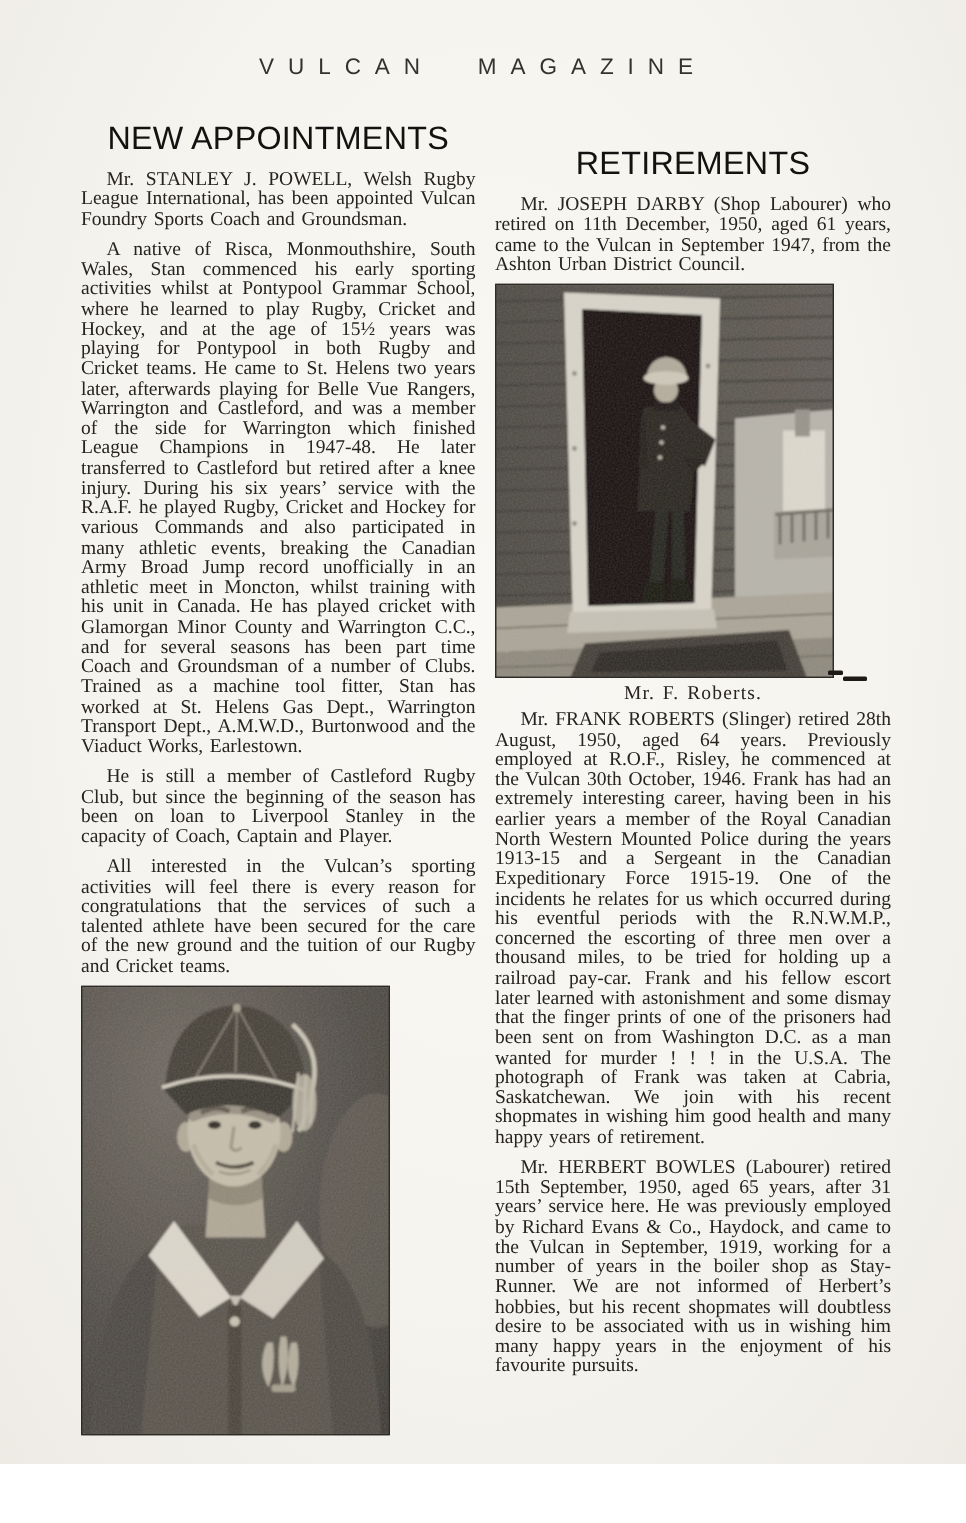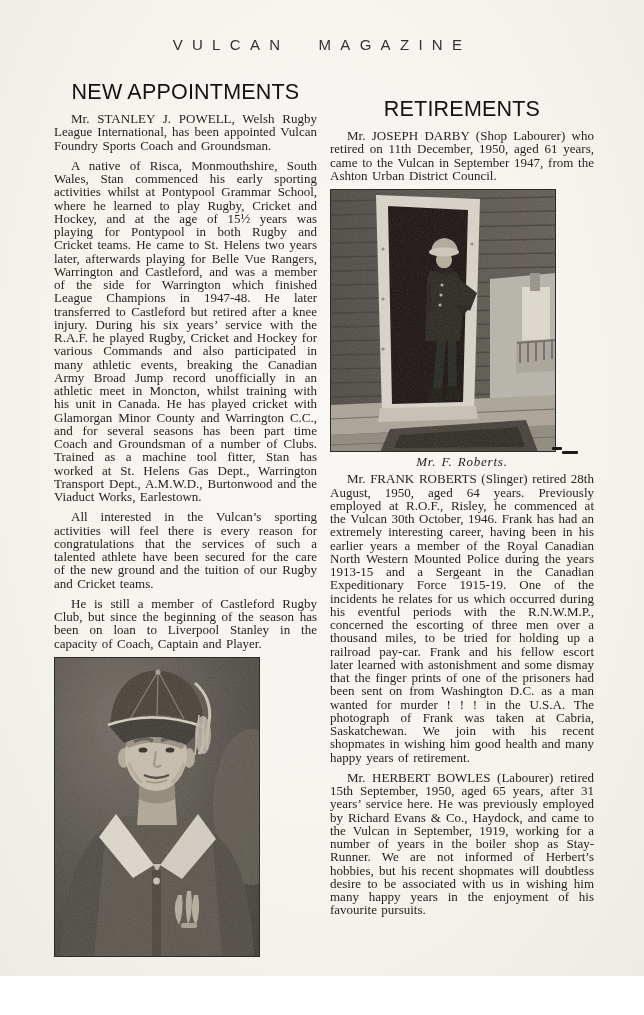--- a/index.html
+++ b/index.html
@@ -29,21 +29,21 @@
     letter-spacing:0.2px;color:#141210;text-align:center;
   }
   .col p{
     margin:0 0 7px 0;
     font-size:13px;line-height:13.25px;
     text-align:justify;text-indent:17px;
     word-spacing:0.09em;
   }
   .caption{
     text-align:center !important;text-indent:0 !important;
-    font-style:italic;font-size:14px;line-height:17px;
+    font-size:14px;line-height:17px;
     letter-spacing:0.06em;
     margin:3px 0 4px 0 !important;
   }
   figure.photo{margin:0;padding:0;line-height:0;}
   .photo-powell{margin:7px auto 0 auto;width:206px;}
   .photo-roberts{margin:7px auto 3px auto;width:226px;}
   svg{display:block;}
   .artifact-dash{position:absolute;left:552px;top:447px;width:28px;height:8px;}
   .artifact-dash i{position:absolute;display:block;background:#1c1916;border-radius:1px;}
   .artifact-dash i:nth-child(1){left:0;top:0;width:10px;height:2.5px;}
@@ -60,22 +60,22 @@
 <div class="page">
 
   <header class="masthead">
     <span>VULCAN MAGAZINE</span>
   </header>
 
   <section class="col col-left">
     <h2>NEW APPOINTMENTS</h2>
     <p>Mr. STANLEY J. POWELL, Welsh Rugby League International, has been appointed Vulcan Foundry Sports Coach and Groundsman.</p>
     <p>A native of Risca, Monmouthshire, South Wales, Stan commenced his early sporting activities whilst at Pontypool Grammar School, where he learned to play Rugby, Cricket and Hockey, and at the age of 15½ years was playing for Pontypool in both Rugby and Cricket teams.  He came to St. Helens two years later, afterwards playing for Belle Vue Rangers, Warrington and Castleford, and was a member of the side for Warrington which finished League Champions in 1947-48.  He later transferred to Castleford but retired after a knee injury.  During his six years’ service with the R.A.F. he played Rugby, Cricket and Hockey for various Commands and also participated in many athletic events, breaking the Canadian Army Broad Jump record unofficially in an athletic meet in Moncton, whilst training with his unit in Canada. He has played cricket with Glamorgan Minor County and Warrington C.C., and for several seasons has been part time Coach and Groundsman of a number of Clubs.  Trained as a machine tool fitter, Stan has worked at St. Helens Gas Dept., Warrington Transport Dept., A.M.W.D., Burtonwood and the Viaduct Works, Earlestown.</p>
+    <p>He is still a member of Castleford Rugby Club, but since the beginning of the season has been on loan to Liverpool Stanley in the capacity of Coach, Captain and Player.</p>
     <p>All interested in the Vulcan’s sporting activities will feel there is every reason for congratulations that the services of such a talented athlete have been secured for the care of the new ground and the tuition of our Rugby and Cricket teams.</p>
-    <p>He is still a member of Castleford Rugby Club, but since the beginning of the season has been on loan to Liverpool Stanley in the capacity of Coach, Captain and Player.</p>
 
     <figure class="photo photo-powell" role="img" aria-label="Black and white portrait of a man wearing a tasselled rugby cap and a dark jersey with white collar and feathers emblem">
       <svg width="206" height="300" viewBox="0 0 206 300">
         <defs>
           <radialGradient id="bgP" cx="0.32" cy="0.22" r="1.15">
             <stop offset="0" stop-color="#6e6860"></stop>
             <stop offset="0.5" stop-color="#4e4a44"></stop>
             <stop offset="1" stop-color="#34312c"></stop>
           </radialGradient>
           <filter id="softB">

